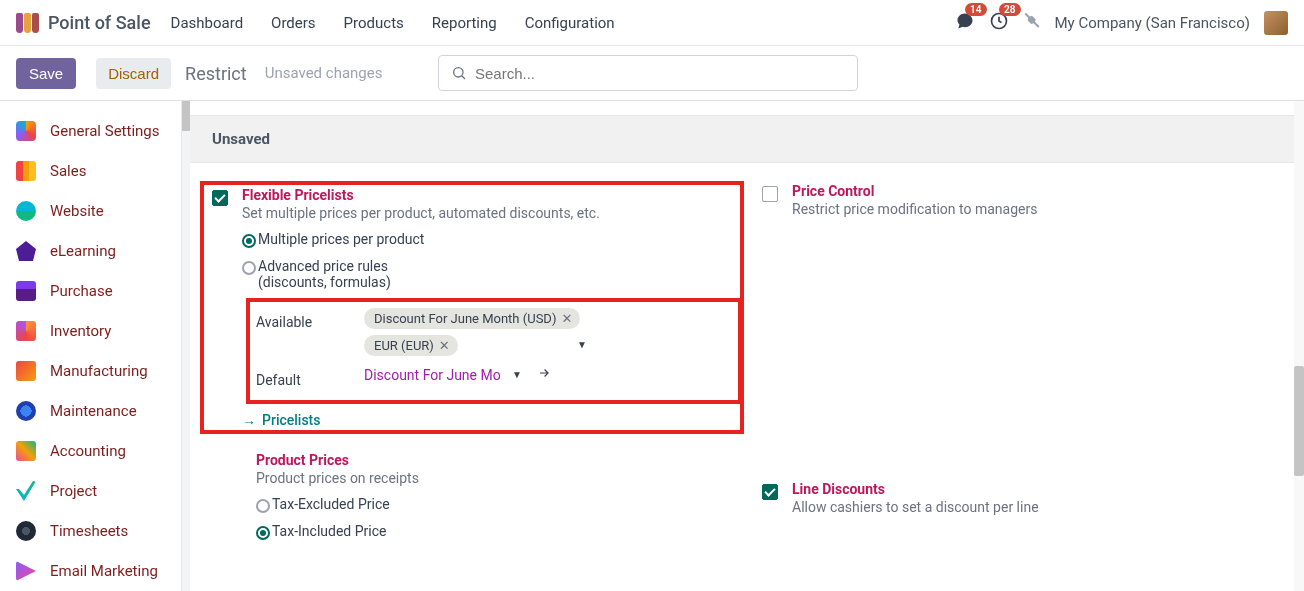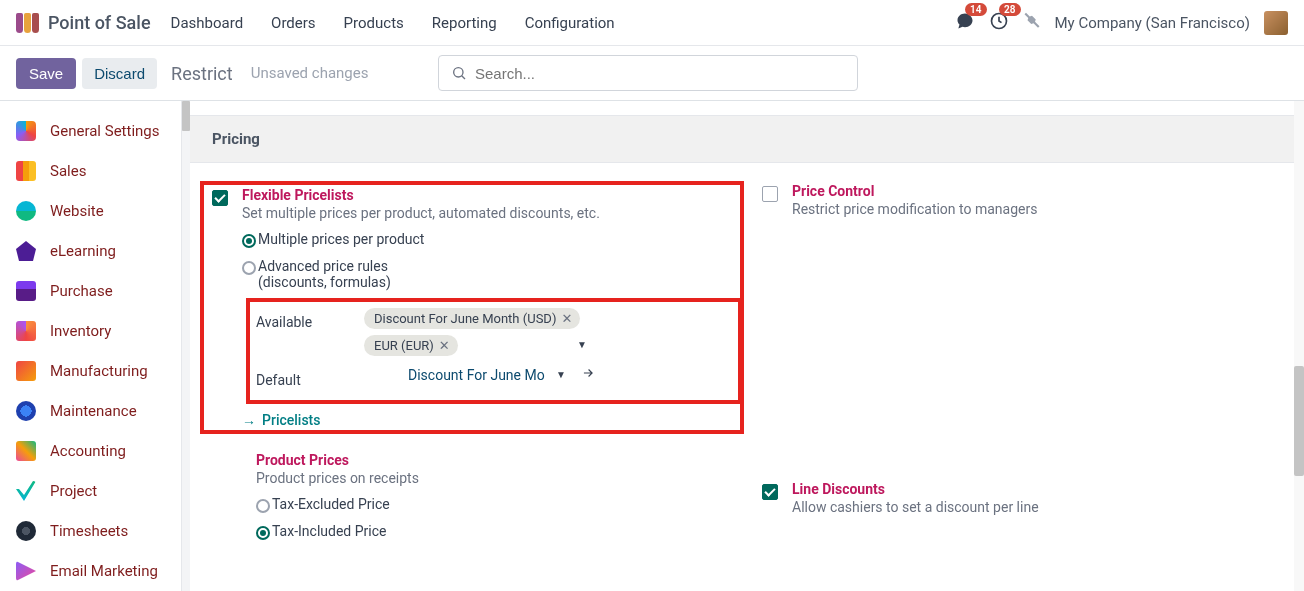--- a/index.html
+++ b/index.html
@@ -15,21 +15,21 @@
 .nav-link { color: #374151; text-decoration: none; font-size: 15px; cursor: pointer; }
 .nav-right { margin-left: auto; display: flex; align-items: center; gap: 14px; }
 .badge-wrap { position: relative; text-decoration: underline; }
 .badge-wrap svg { width: 20px; height: 20px; }
 .badge { position: absolute; top: -8px; right: -12px; background: #d44a3a; color: #fff; font-size: 10px; font-weight: 600; padding: 1px 5px; border-radius: 9px; }
 .tools-icon { color: #9ca3af; }
 .company { color: #4b5563; font-size: 15px; }
 .avatar { width: 24px; height: 24px; border-radius: 3px; background: linear-gradient(135deg,#c89060,#8b6030); }
 .control-bar { display: flex; align-items: center; height: 55px; padding: 0 16px; border-bottom: 1px solid #dee2e6; }
 .btn-save { background: #71639e; color: #fff; border: none; padding: 7px 13px; font-size: 15px; border-radius: 4px; cursor: pointer; }
-.btn-discard { background: #e9ecef; color: #0c4a6e; border: none; padding: 7px 12px; font-size: 15px; border-radius: 4px; cursor: pointer; margin-left: 6px; }
+.btn-discard { background: #e9ecef; color: #a16207; border: none; padding: 7px 12px; font-size: 15px; border-radius: 4px; cursor: pointer; margin-left: 20px; }
 .settings-title { font-size: 18px; color: #6b7280; margin-left: 14px; }
 .unsaved { color: #9ca3af; font-size: 15px; margin-left: 18px; }
 .search-box { margin-left: auto; margin-right: 430px; display: flex; align-items: center; border: 1px solid #d1d5db; border-radius: 4px; width: 420px; height: 36px; padding: 0 12px; }
 .search-box svg { width: 16px; height: 16px; color: #6b7280; }
 .search-box input { border: none; outline: none; flex: 1; margin-left: 8px; font-size: 15px; }
 .body-wrap { display: flex; height: calc(591px - 46px - 55px); }
 .sidebar-scroll { position: relative; width: 190px; flex-shrink: 0; }
 .sidebar-scroll::after { content: ''; position: absolute; right: 0; top: 0; width: 8px; height: 100%; background: #f3f4f6; border-left: 1px solid #e5e7eb; }
 .sidebar-scroll::before { content: ''; position: absolute; right: 0; top: 0; width: 8px; height: 30px; background: #c4c4c4; border-radius: 1px; z-index: 2; }
 .sidebar { padding: 10px 0; }
@@ -53,21 +53,21 @@
 .radio { width: 14px; height: 14px; border: 2px solid #9ca3af; border-radius: 50%; margin-top: 3px; flex-shrink: 0; cursor: pointer; }
 .radio.on { border-color: #00695c; position: relative; }
 .radio.on::after { content: ''; position: absolute; left: 2px; top: 2px; width: 6px; height: 6px; background: #00695c; border-radius: 50%; }
 .field-row { display: flex; align-items: flex-start; margin-bottom: 10px; }
 .field-label { width: 108px; color: #374151; padding-top: 6px; }
 .tags { display: flex; flex-wrap: wrap; gap: 6px; width: 225px; position: relative; }
 .tag { background: #e5e5e0; border-radius: 12px; padding: 3px 8px 3px 10px; font-size: 13px; display: inline-flex; align-items: center; gap: 5px; }
 .tag-x { color: #6b7280; cursor: pointer; font-size: 13px; }
 .dropdown-caret { position: absolute; right: 2px; bottom: 6px; color: #374151; font-size: 10px; }
 .sel-row { display: flex; align-items: center; }
-.sel-val { width: 150px; color: #0c4a6e; margin-left: 44px; }
+.sel-val { width: 150px; color: #a21caf; }
 .caret-d { font-size: 10px; color: #374151; margin-left: -2px; }
 .arrow-r { margin-left: 14px; color: #374151; }
 .link-row { color: #017e84; display: flex; align-items: center; gap: 6px; margin-top: 4px; cursor: pointer; font-weight: 500; }
 .link-row .arrow { font-weight: 700; }
 </style>
 </head>
 <body>
 
 <div class="top-nav">
   <div class="app-icon">
@@ -170,21 +170,21 @@
         </div>
       <div class="side-item">
           <div class="side-icon" style="background:linear-gradient(135deg,#8b5cf6,#ec4899);clip-path:polygon(0 0,100% 50%,0 100%);"></div>
           <span>Email Marketing</span>
         </div>
     </div>
   </div>
 
   <div class="content-scroll">
     <div class="sb-thumb"></div>
-    <div class="section-header">Pricing</div>
+    <div class="section-header">Unsaved</div>
 
     <div class="settings-grid">
       <div class="setting-col">
         <div class="red-box1">
           <div class="setting-block">
             <div class="cb checked"></div>
             <div style="flex:1">
               <div class="setting-title">Flexible Pricelists</div>
               <div class="setting-desc">Set multiple prices per product, automated discounts, etc.</div>
               <div class="radio-row">

